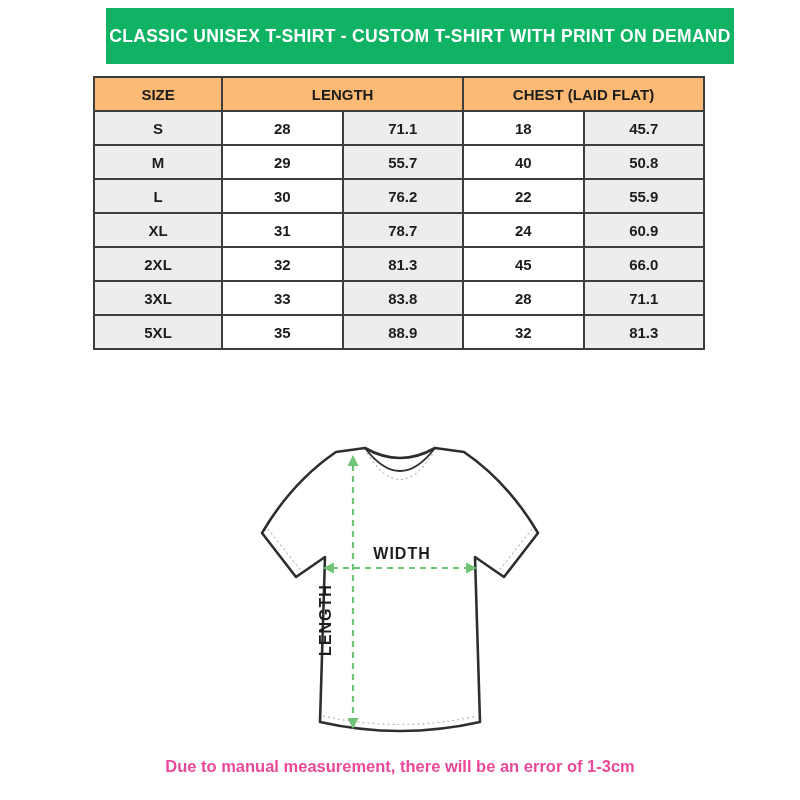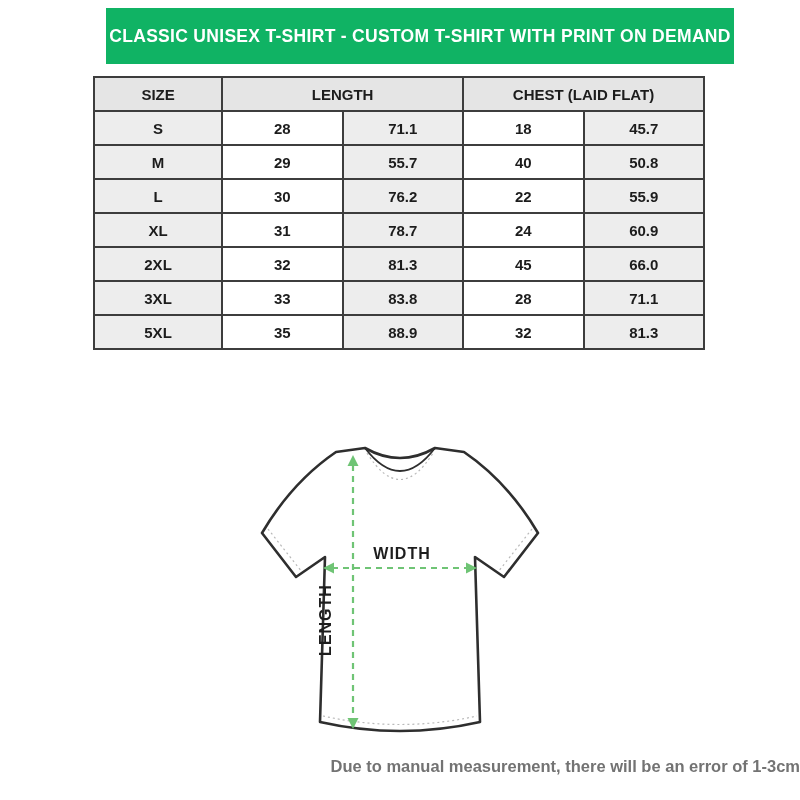--- a/index.html
+++ b/index.html
@@ -17,21 +17,21 @@
   
   #size-table{
     position:absolute;left:93px;top:76px;width:612px;
     border-collapse:collapse;table-layout:fixed;
     font-size:15px;font-weight:bold;color:#1c1c1c;
   }
   #size-table th,#size-table td{
     border:2px solid #3d3d3d;text-align:center;vertical-align:middle;
     height:32px;padding:0;
   }
-  #size-table th{background:#e5e5e5;font-size:15px;}
+  #size-table th{background:#fdba74;font-size:15px;}
   .gray-cell{background:#ededed;}
   .white-cell{background:#ffffff;}
   col.c-size{width:21%;}
   col.c-data{width:19.75%;}
   
   #diagram{position:absolute;left:235px;top:428px;width:330px;height:325px;}
   .shirt-line{fill:#ffffff;stroke:#2e2e2e;stroke-width:2.6;stroke-linejoin:round;stroke-linecap:round;}
   .shirt-inner{fill:none;stroke:#2e2e2e;stroke-width:1.8;}
   .stitch{fill:none;stroke:#b9b9b9;stroke-width:1.2;stroke-dasharray:2 3;}
   .measure{fill:none;stroke-width:2.2;stroke-dasharray:6 5;}
@@ -143,15 +143,15 @@
     <g>
       <line class="measure arrow-stroke" x1="353" y1="465" x2="353" y2="719" stroke="#6fc475"></line>
       <polygon class="measure-head arrow-fill" points="353,455 347.5,466 358.5,466" fill="#6fc475"></polygon>
       <polygon class="measure-head arrow-fill" points="353,729 347.5,718 358.5,718" fill="#6fc475"></polygon>
     </g>
 
     <text class="diag-label" x="402" y="559" text-anchor="middle">WIDTH</text>
     <text class="diag-label" x="331" y="620" text-anchor="middle" transform="rotate(-90 331 620)">LENGTH</text>
   </svg>
 
-  <div id="note" style="color: #737373; text-align: right;">Due to manual measurement, there will be an error of 1-3cm</div>
+  <div id="note" style="color: #ec4899;">Due to manual measurement, there will be an error of 1-3cm</div>
 
 </div>
 
 </body></html>

